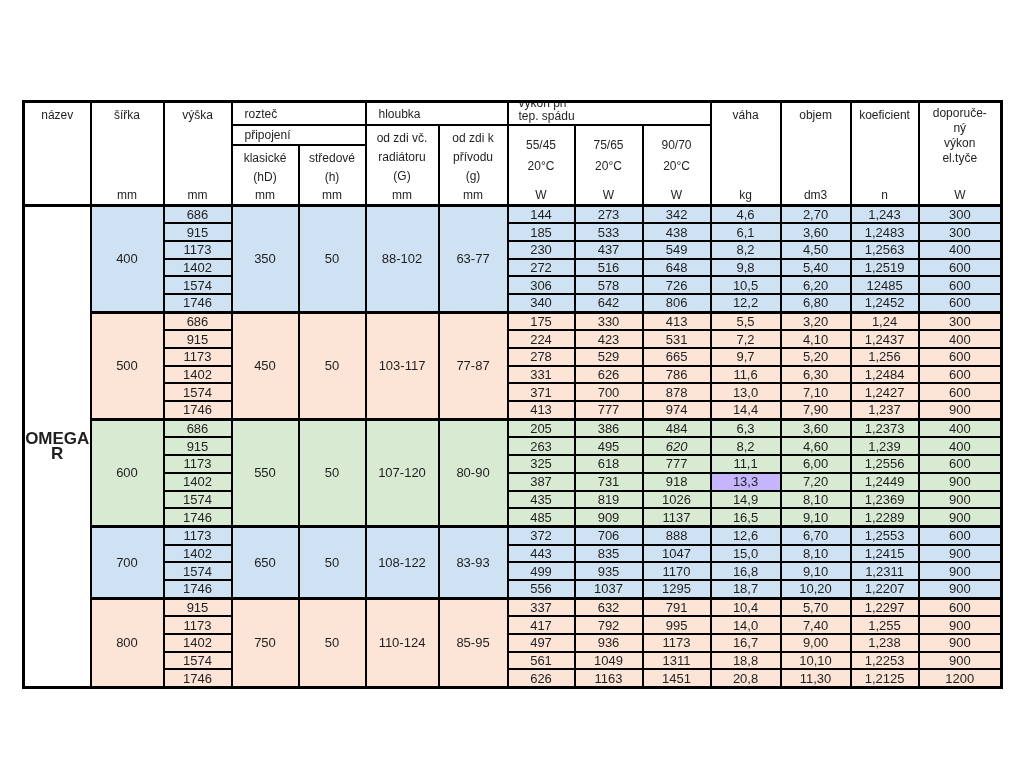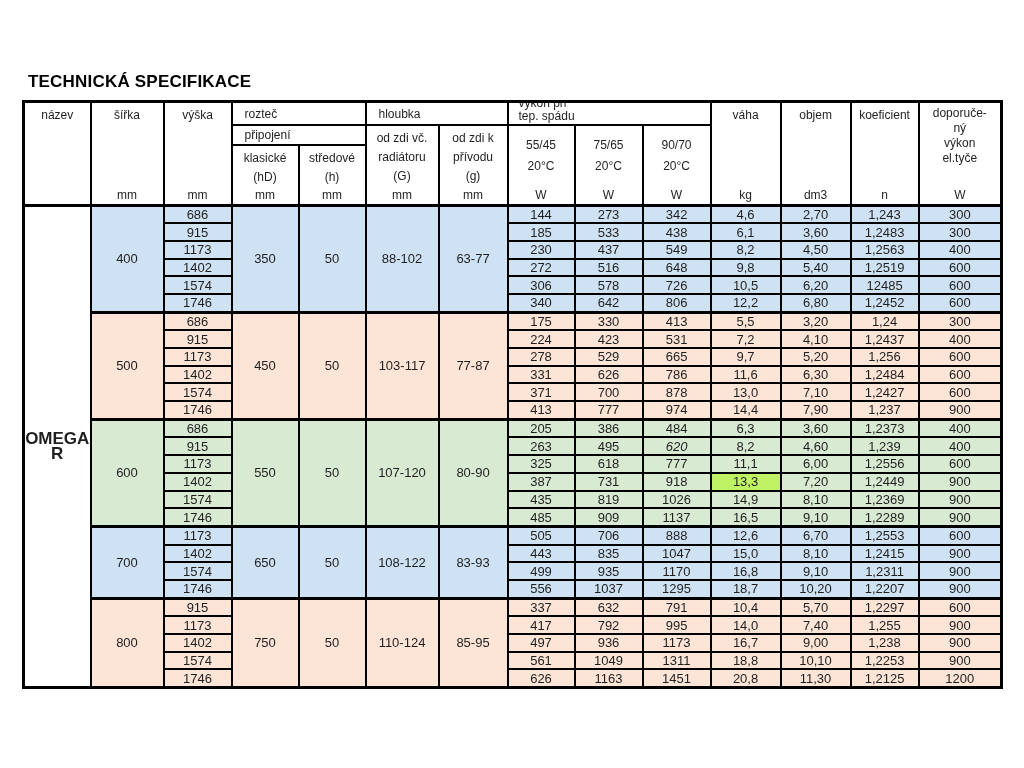--- a/index.html
+++ b/index.html
@@ -27,21 +27,20 @@
     padding-left:10px;font-size:12px;}
   tbody td{font-size:13px;text-align:center;vertical-align:middle;height:15.7px;
     line-height:15px;color:#1f1f1f;}
   tbody tr.group-start td{border-top-width:3px;}
   td.name-cell{background:#ffffff;font-weight:bold;font-size:17px;}
 </style>
 </head>
 <body>
 
 <div class="page">
-  <div class="page-title">TECHNICKÁ SPECIFIKACE</div>
 
   <table class="spec">
     <colgroup>
       <col style="width:67px">
         <col style="width:73px">
         <col style="width:68px">
       <col style="width:67px">
         <col style="width:67px">
         <col style="width:73px">
       <col style="width:69px">
@@ -331,21 +330,21 @@
           <td style="background: rgb(217, 234, 211);">11,1</td>
           <td style="background: rgb(217, 234, 211);">6,00</td>
           <td style="background: rgb(217, 234, 211);">1,2556</td>
           <td style="background: rgb(217, 234, 211);">600</td>
         </tr>
         <tr>
           <td style="background: rgb(217, 234, 211);">1402</td>
           <td style="background: rgb(217, 234, 211);">387</td>
           <td style="background: rgb(217, 234, 211);">731</td>
           <td style="background: rgb(217, 234, 211);">918</td>
-          <td style="background: #bef264; margin-top: 12px;">13,3</td>
+          <td style="background: #c4b5fd; margin-top: 12px;">13,3</td>
           <td style="background: rgb(217, 234, 211);">7,20</td>
           <td style="background: rgb(217, 234, 211);">1,2449</td>
           <td style="background: rgb(217, 234, 211);">900</td>
         </tr>
         <tr>
           <td style="background: rgb(217, 234, 211);">1574</td>
           <td style="background: rgb(217, 234, 211);">435</td>
           <td style="background: rgb(217, 234, 211);">819</td>
           <td style="background: rgb(217, 234, 211);">1026</td>
           <td style="background: rgb(217, 234, 211);">14,9</td>
@@ -363,21 +362,21 @@
           <td style="background: rgb(217, 234, 211);">1,2289</td>
           <td style="background: rgb(217, 234, 211);">900</td>
         </tr>
         <tr class="group-start">
           <td rowspan="4" style="background: rgb(207, 226, 243);">700</td>
           <td style="background: rgb(207, 226, 243);">1173</td>
           <td rowspan="4" style="background: rgb(207, 226, 243);">650</td>
           <td rowspan="4" style="background: rgb(207, 226, 243);">50</td>
           <td rowspan="4" style="background: rgb(207, 226, 243);">108-122</td>
           <td rowspan="4" style="background: rgb(207, 226, 243);">83-93</td>
-          <td style="background: rgb(207, 226, 243);">505</td>
+          <td style="background: rgb(207, 226, 243);">372</td>
           <td style="background: rgb(207, 226, 243);">706</td>
           <td style="background: rgb(207, 226, 243);">888</td>
           <td style="background: rgb(207, 226, 243);">12,6</td>
           <td style="background: rgb(207, 226, 243);">6,70</td>
           <td style="background: rgb(207, 226, 243); margin-top: 36px;">1,2553</td>
           <td style="background: rgb(207, 226, 243);">600</td>
         </tr>
         <tr>
           <td style="background: rgb(207, 226, 243);">1402</td>
           <td style="background: rgb(207, 226, 243);">443</td>

